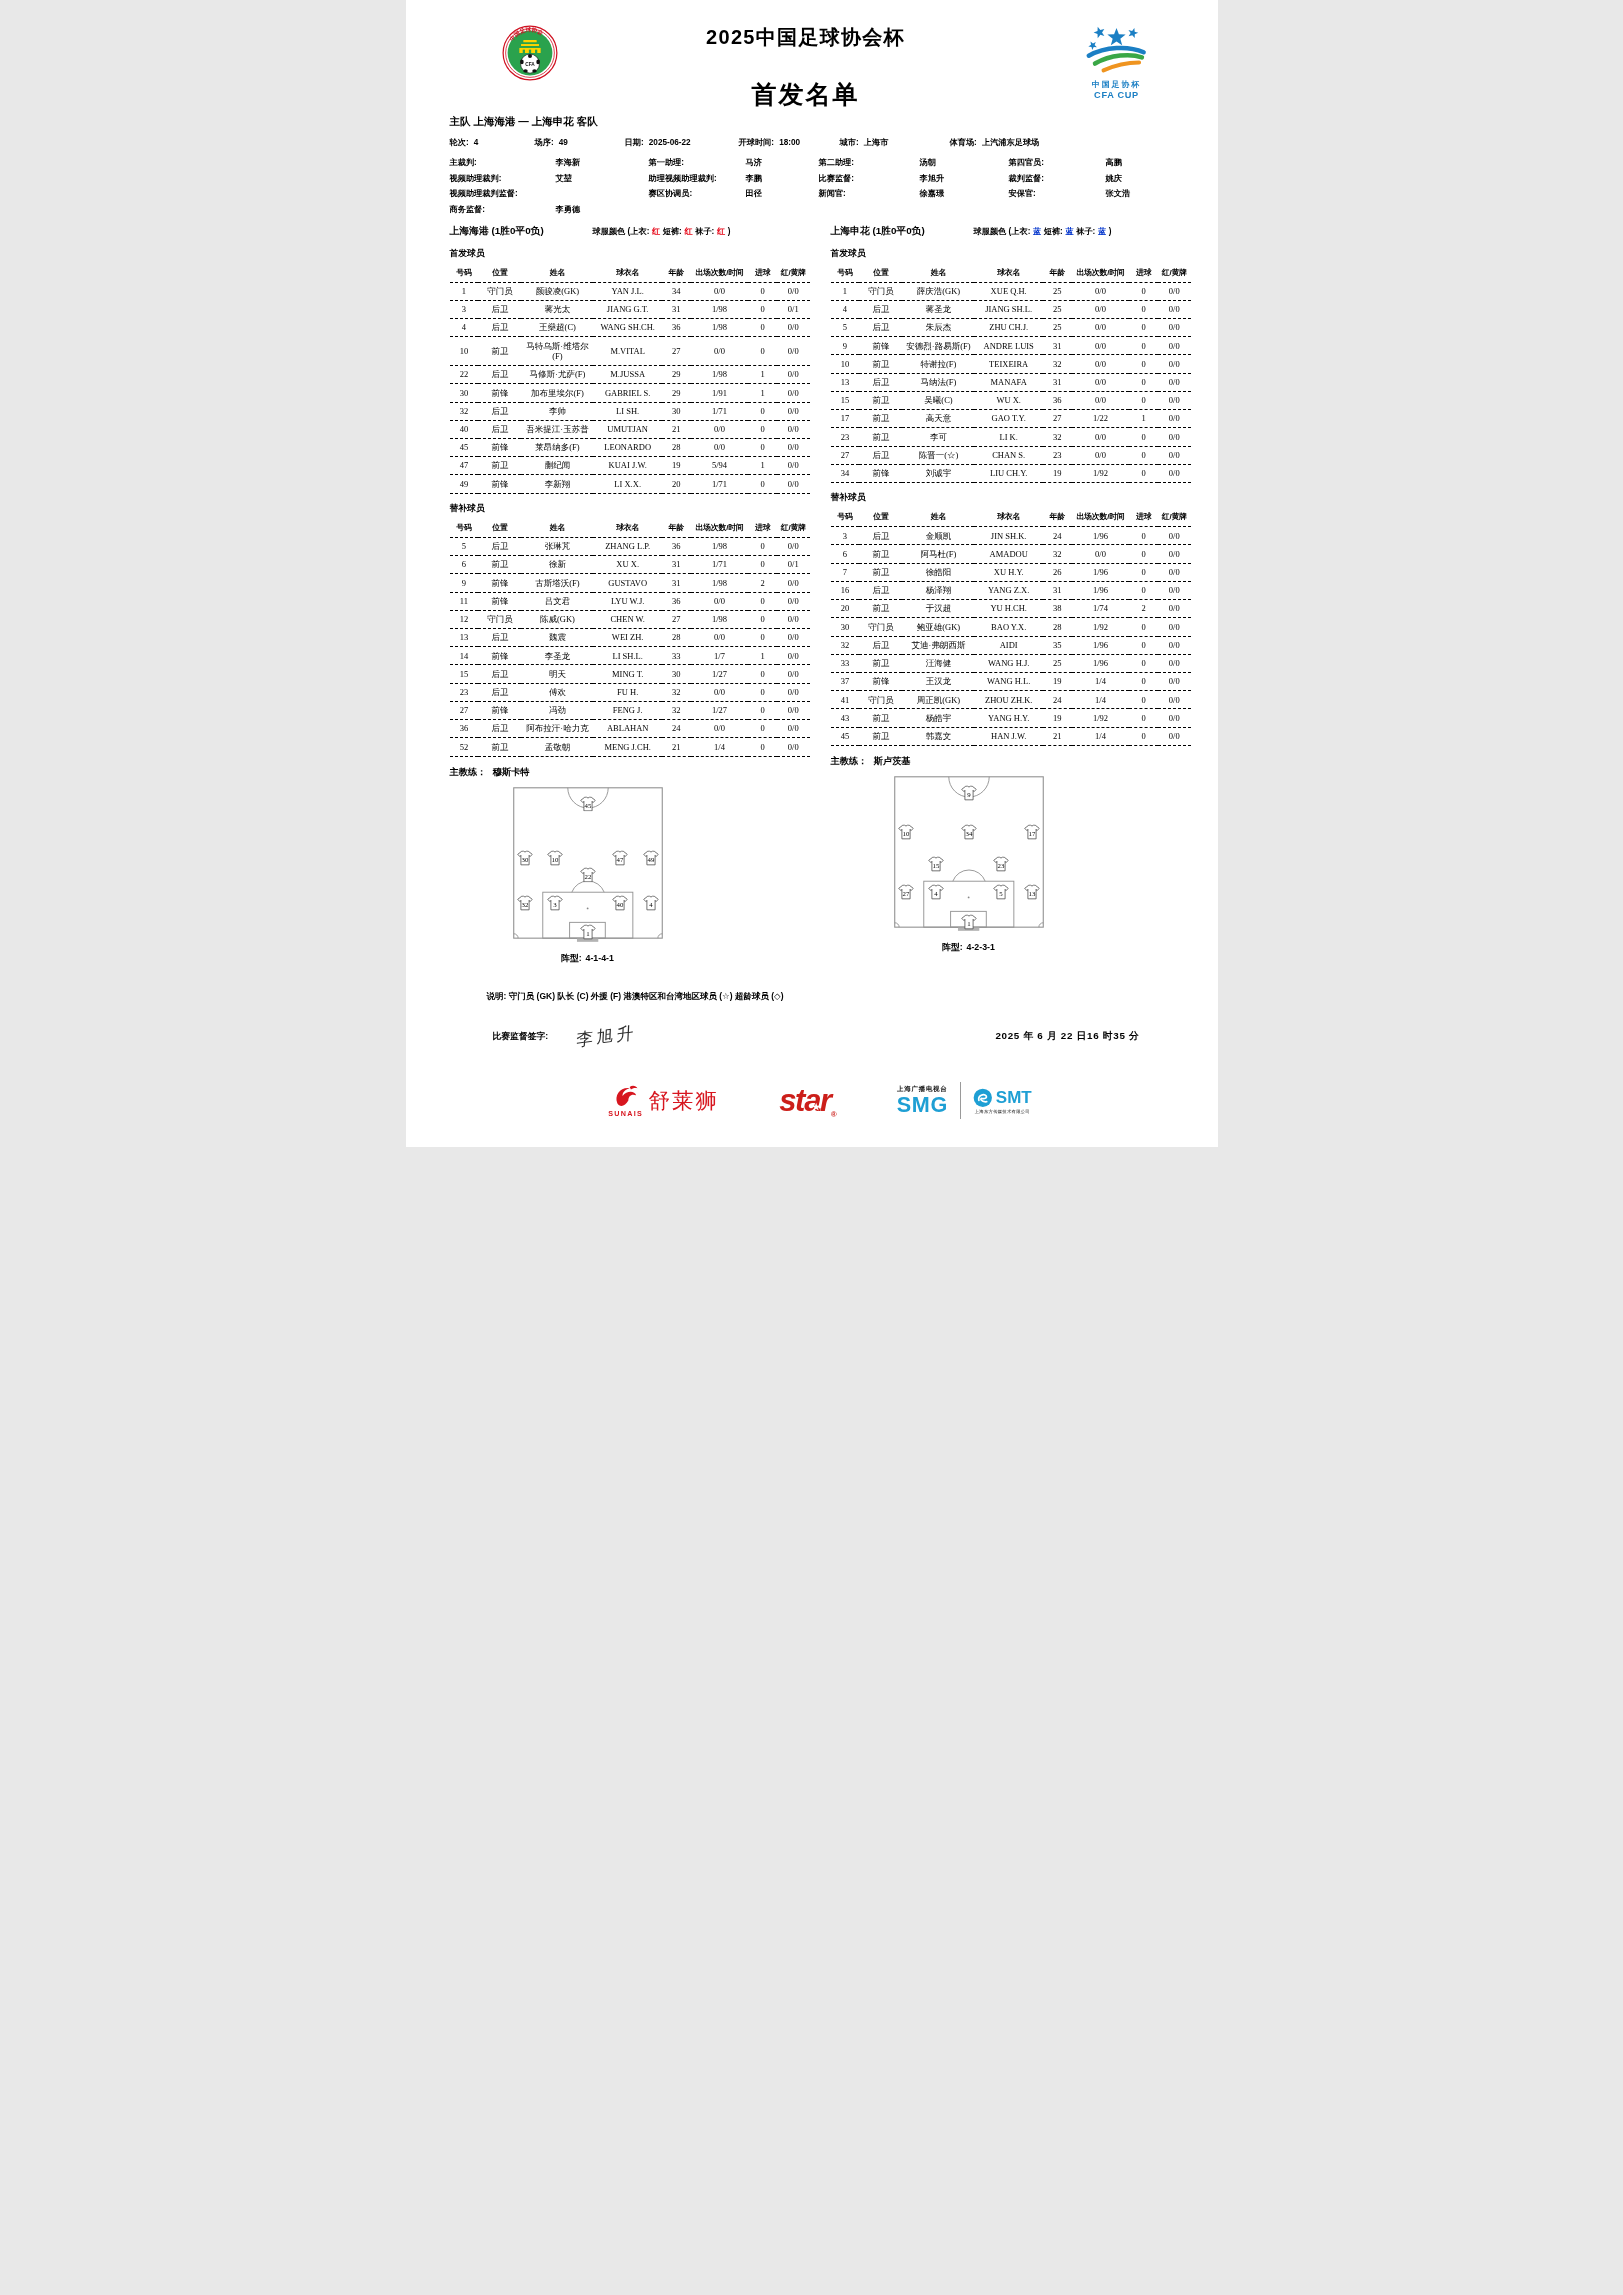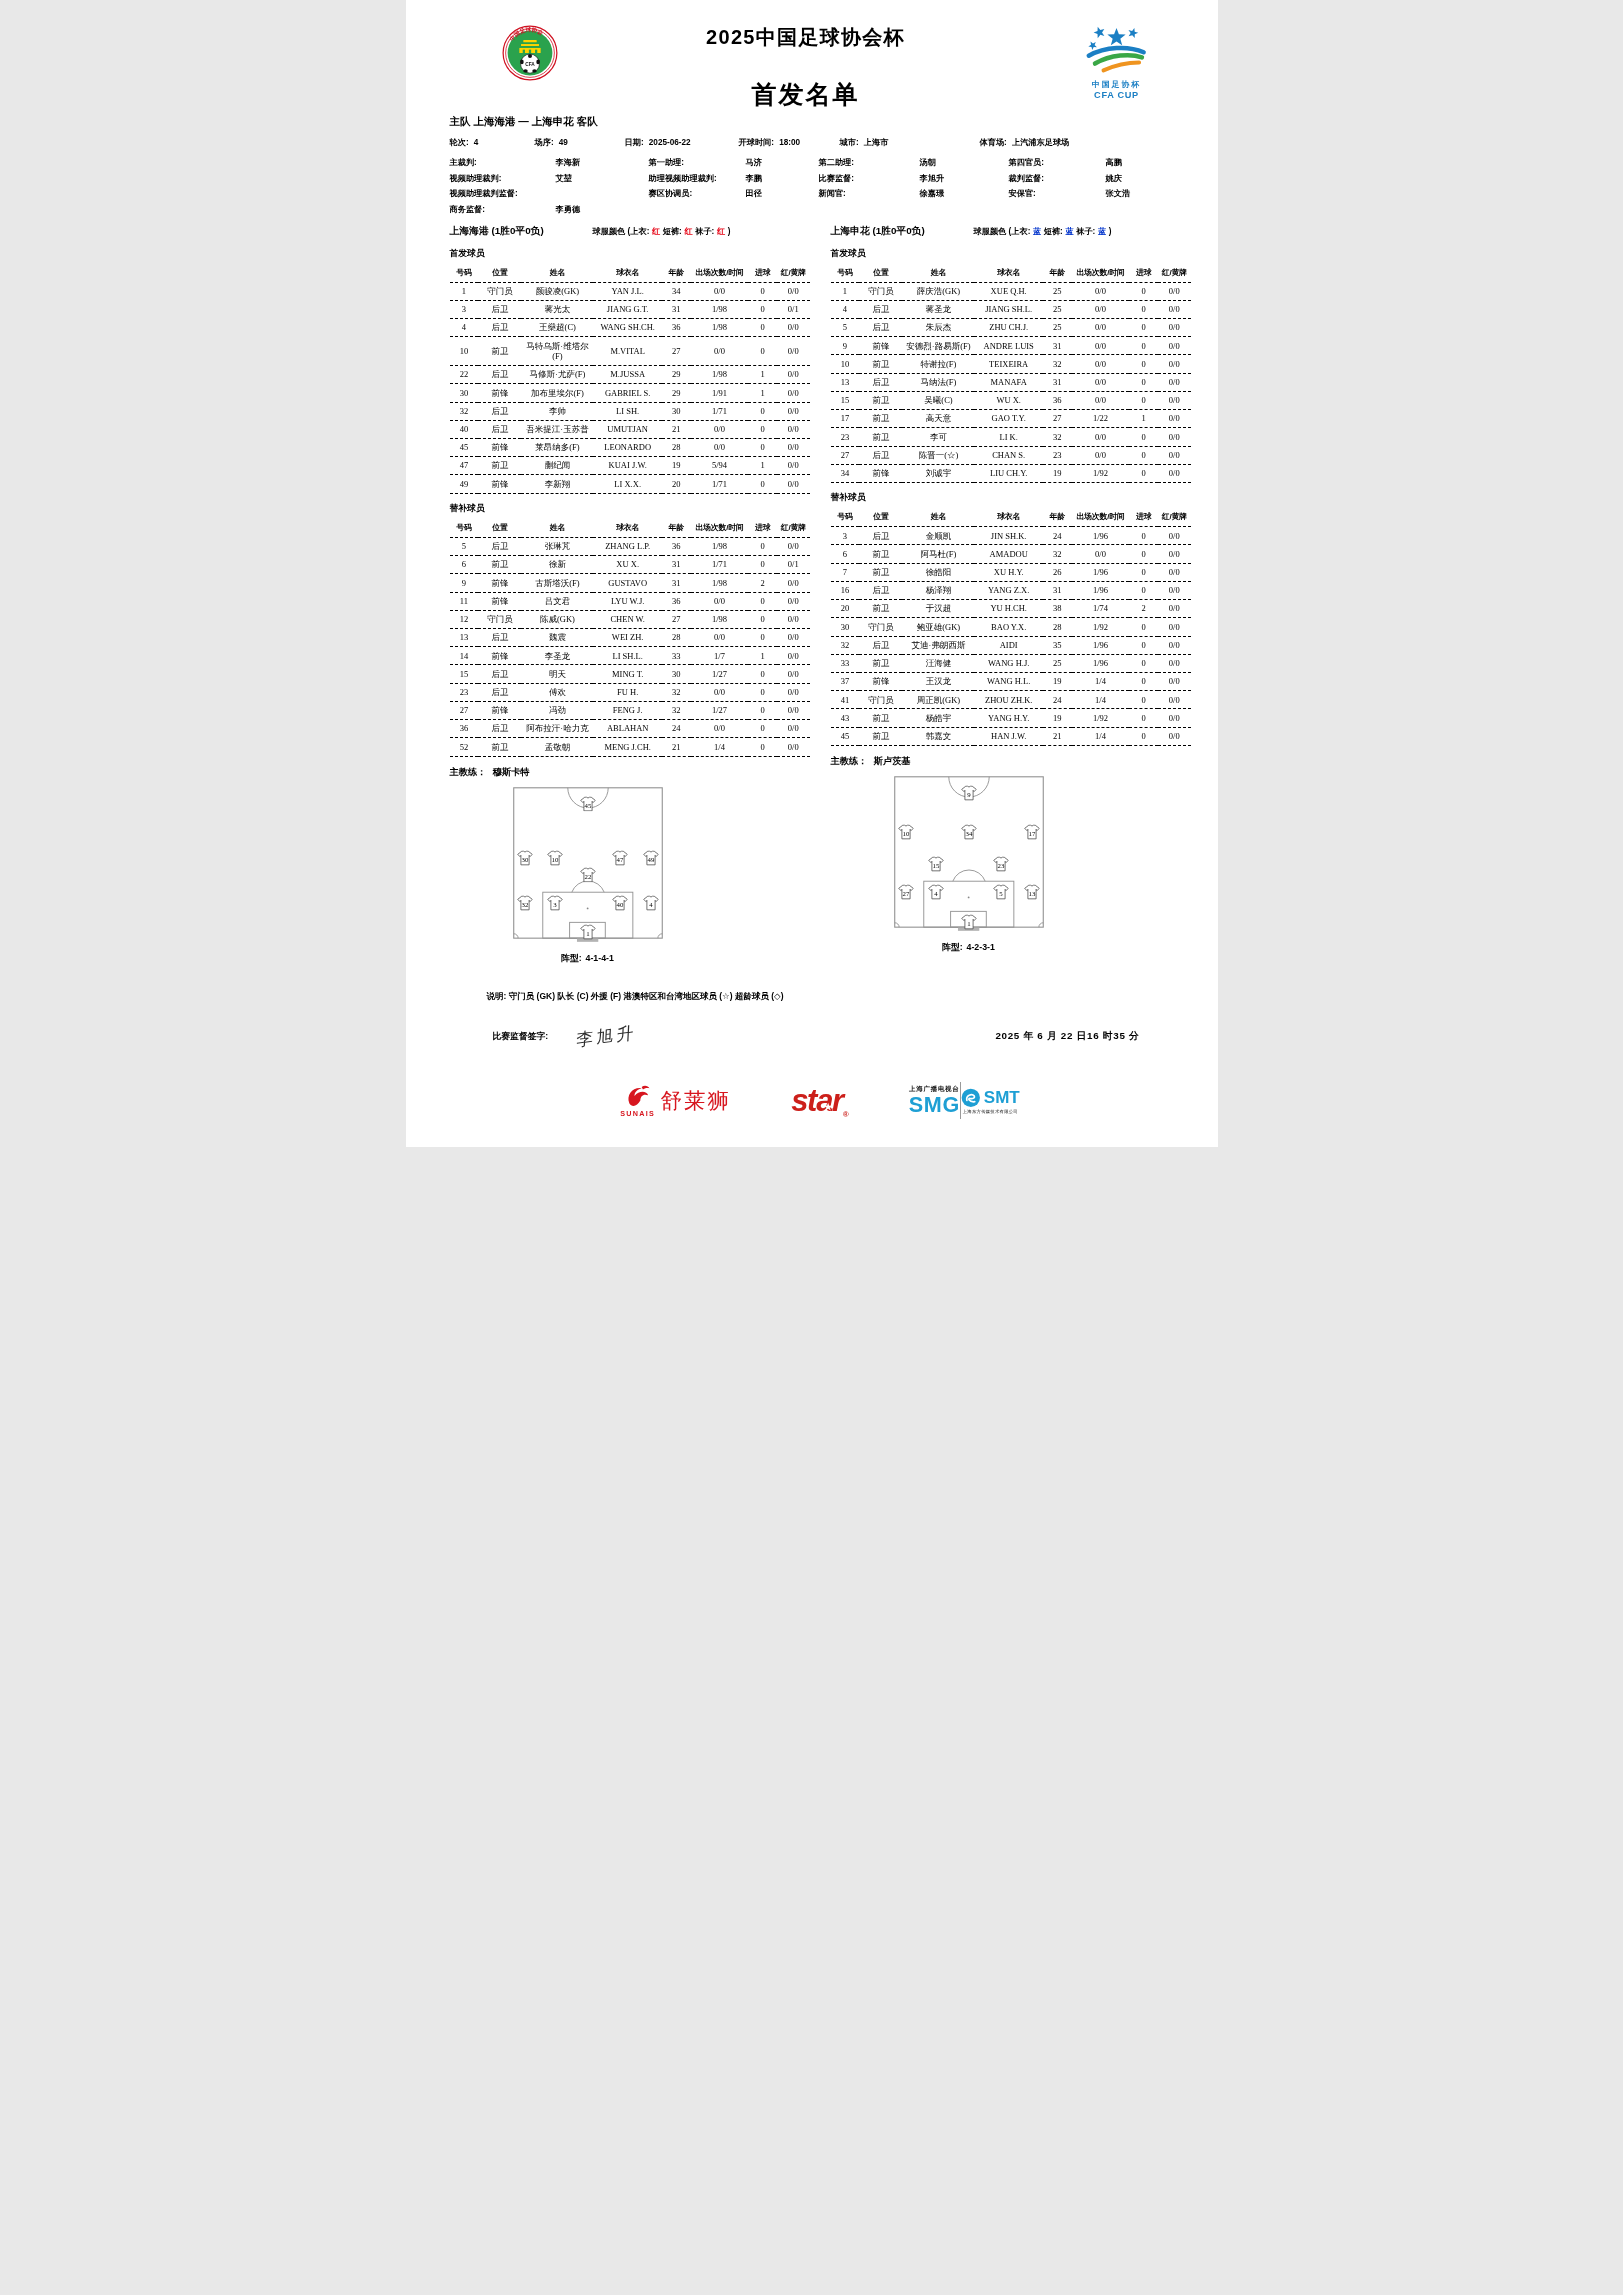--- a/index.html
+++ b/index.html
@@ -12,21 +12,21 @@
   .t1{font-size:20px;font-weight:900;letter-spacing:1.3px;}
   .t2{font-size:25px;font-weight:900;letter-spacing:2px;margin-top:27px;}
   .cfa-badge{position:absolute;left:96px;top:7.9px;width:56px;height:56px;}
   .cup-logo{position:absolute;left:675px;top:6.5px;width:72px;text-align:center;}
   .cup-logo .cn{display:block;color:#1b7fc4;font-size:7.9px;font-weight:800;letter-spacing:2px;margin-top:1.3px;}
   .cup-logo .en{display:block;color:#1b7fc4;font-size:9.2px;font-weight:800;letter-spacing:0.7px;}
   
   .team-line{font-size:10.5px;font-weight:800;margin-top:1.3px;}
   .info-row{display:flex;margin-top:7.9px;font-size:8.2px;font-weight:600;}
   .blk{display:inline-block;}
-  .b1{width:85px}.b2{width:90px}.b3{width:114px}.b4{width:101px}.b5{width:140px}
+  .b1{width:85px}.b2{width:90px}.b3{width:114px}.b4{width:101px}.b5{width:110px}
   .ov{margin-left:5.2px;}
   .off-grid{display:grid;grid-template-columns:106px 93px 97px 73px 101px 89px 97px 1fr;
             grid-auto-rows:15.7px;align-items:center;margin-top:6.5px;font-size:8.2px;font-weight:600;}
   
   .teams{display:flex;justify-content:space-between;margin-top:7.9px;}
   .team{width:360px;}
   .team-head{display:flex;align-items:baseline;}
   .tname{width:143px;font-size:9.8px;font-weight:800;}
   .kit{font-size:8.2px;font-weight:700;}
   .kit span{margin-right:2.6px;}
@@ -55,21 +55,21 @@
   .date{margin-left:auto;margin-right:51px;font-size:9.8px;font-weight:800;letter-spacing:0.7px;}
   .sponsors{display:flex;align-items:center;justify-content:center;gap:60px;margin-top:34px;}
   .sunais{display:flex;align-items:center;}
   .sunais .icon-col{display:flex;flex-direction:column;align-items:center;}
   .sunais .brand{color:#d7161f;font-size:7.2px;font-weight:800;letter-spacing:1.3px;margin-top:0.7px;}
   .sunais .cn{color:#d7161f;font-size:21.6px;font-weight:400;letter-spacing:2px;margin-left:5.2px;}
   .star-logo{position:relative;color:#cc1f1a;font-size:31px;font-weight:900;font-style:italic;
              letter-spacing:-1.3px;font-family:"Liberation Sans",sans-serif;}
   .star-logo .glyph{position:absolute;left:57%;top:52%;color:#fff;font-size:9.2px;font-style:normal;}
   .star-logo .reg{font-size:7.9px;vertical-align:bottom;letter-spacing:0;}
-  .smg-smt{display:flex;align-items:center;gap:0;}
+  .smg-smt{display:flex;align-items:center;gap:12px;}
   .smg-col{text-align:center;}
   .smg-col .cap{font-size:6.5px;font-weight:700;color:#111;letter-spacing:0.7px;}
   .smg-col .abbr{font-size:21.6px;font-weight:900;color:#1e9fd4;line-height:1;letter-spacing:0.7px;}
   .vdiv{width:1px;height:37px;background:#9a9a9a;}
   .smt-col{display:flex;flex-direction:column;align-items:center;}
   .smt-row{display:flex;align-items:center;gap:3.3px;}
   .smt-col .abbr{font-size:17px;font-weight:900;color:#1e9fd4;line-height:1;}
   .smt-col .cap{font-size:4.3px;color:#111;margin-top:1.3px;letter-spacing:0.3px;}
 </style>
 </head>

